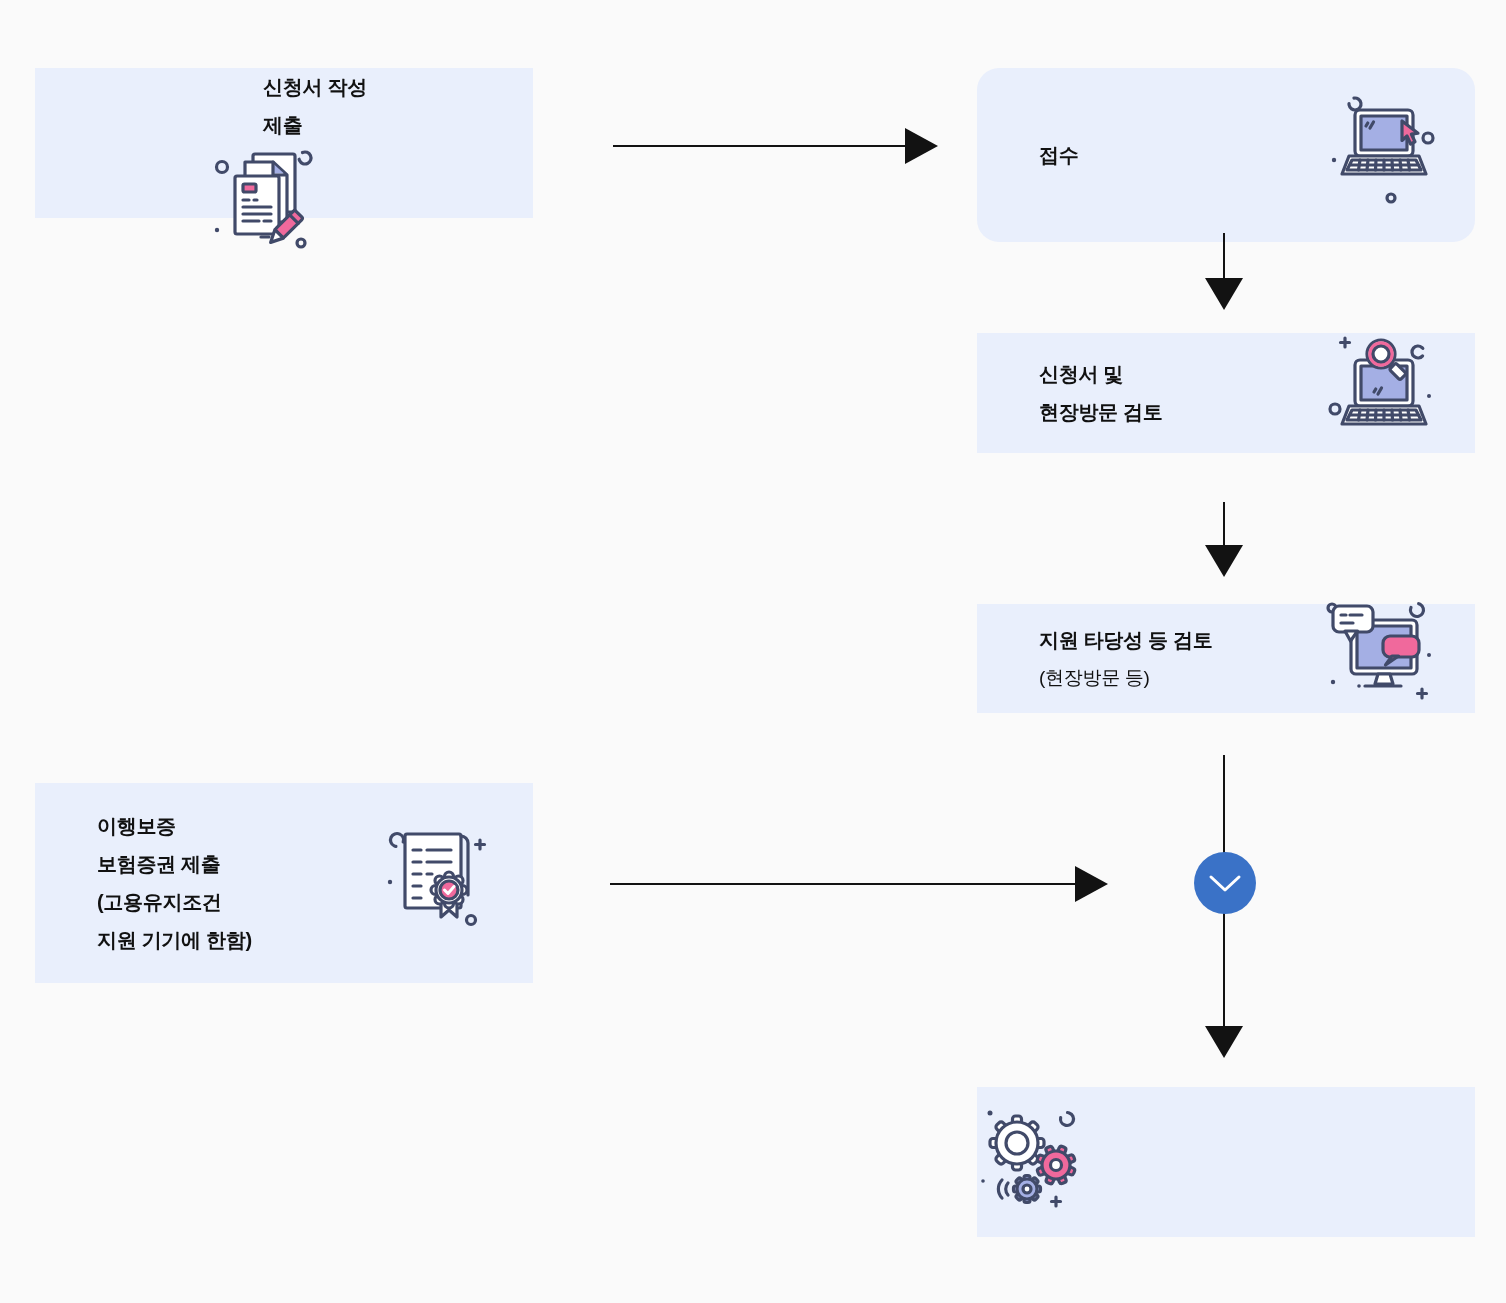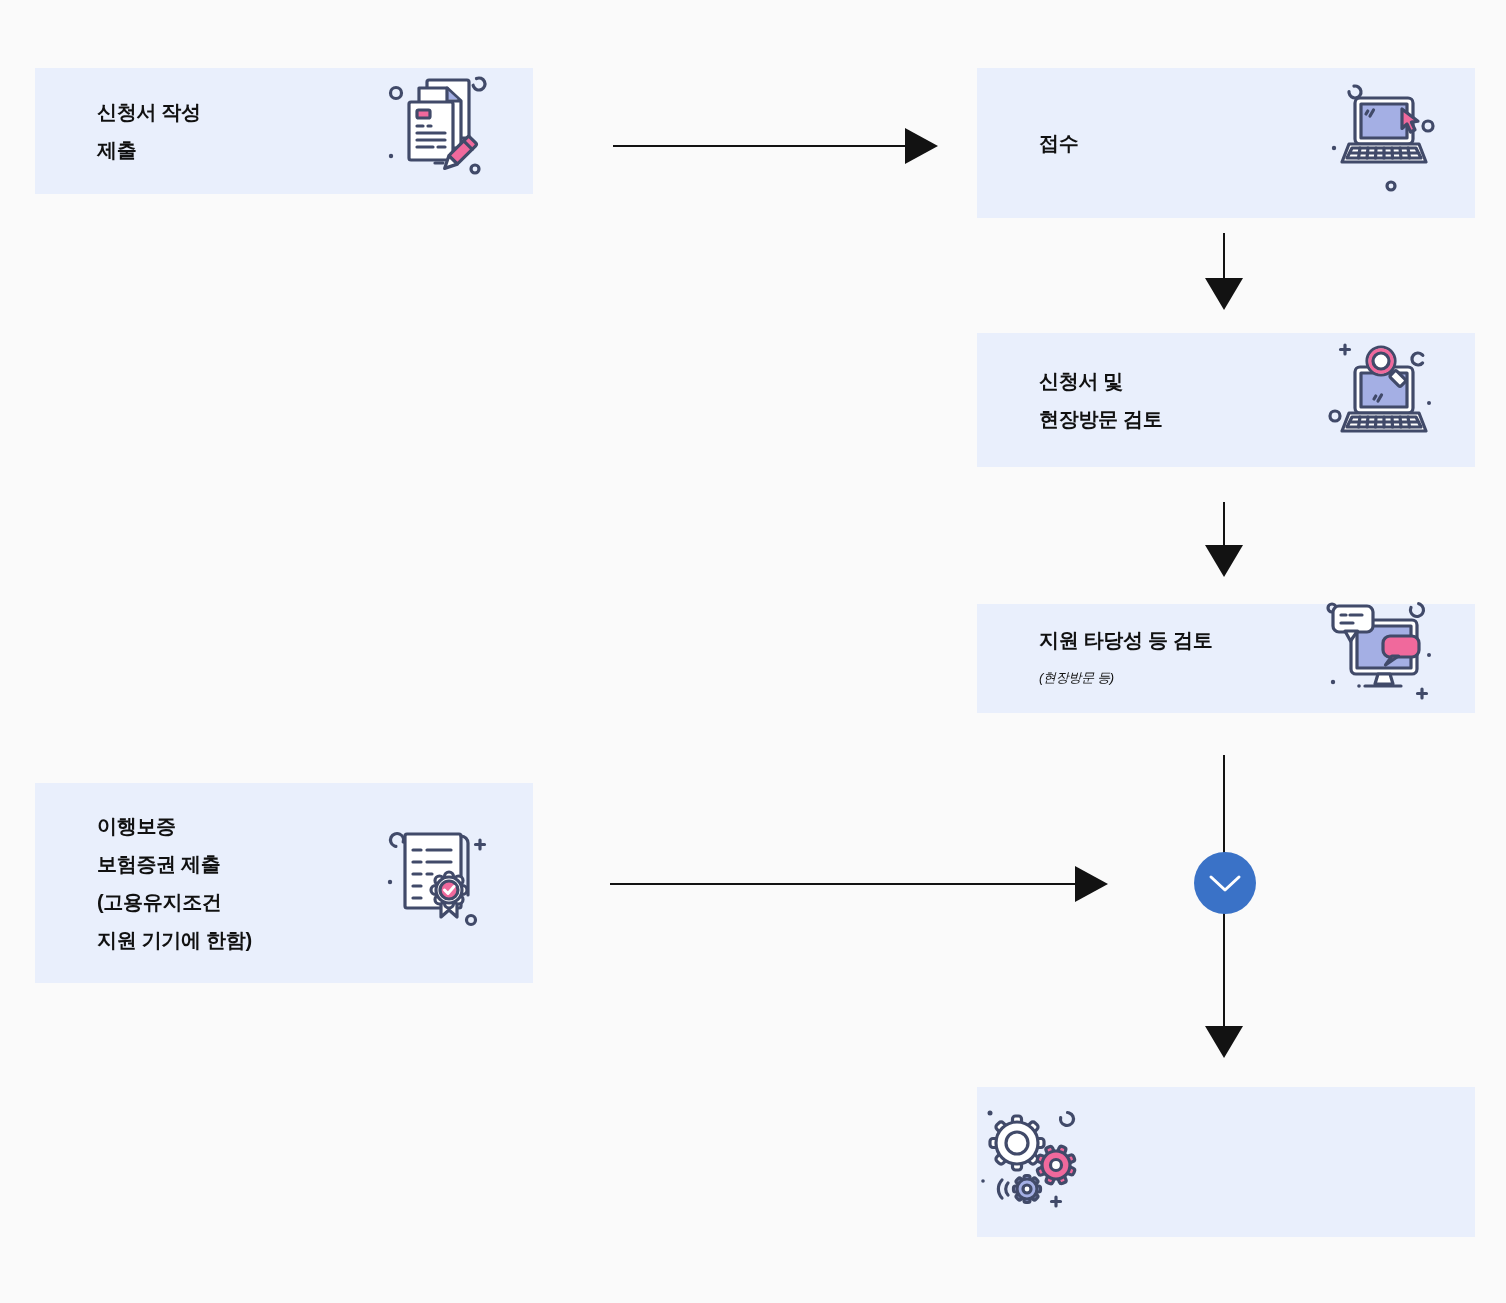--- a/index.html
+++ b/index.html
@@ -5,21 +5,21 @@
   :root{
     --page-bg:#fafafa; --box-bg:#e9effc; --text:#111111; --navy:#414a69;
     --pink:#f0699c; --periwinkle:#a4afe4; --arrow:#121212; --merge-circle:#3a72c7;
   }
   html,body{margin:0;padding:0;background:var(--page-bg);}
   .canvas{position:relative;width:1506px;height:1303px;background:var(--page-bg);
           font-family:"Liberation Sans","DejaVu Sans",sans-serif;overflow:hidden;}
   .box{position:absolute;width:498px;background:var(--box-bg);display:flex;align-items:center;}
   .txt{flex:1;padding-left:62px;font-size:20px;font-weight:700;line-height:38px;
        color:var(--text);letter-spacing:-0.3px;}
-  .txt .sub{font-weight:500;font-size:13px;font-style:italic;}
+  .txt .sub{font-weight:500;font-size:19px;}
   .icon{width:118px;height:122px;margin-right:32px;flex-shrink:0;}
   .icon svg{display:block;width:100%;height:100%;}
 
   
   .st{fill:none;stroke:var(--navy);stroke-width:3.2;stroke-linecap:round;stroke-linejoin:round;}
   .wf{fill:#ffffff;stroke:var(--navy);stroke-width:3.2;stroke-linecap:round;stroke-linejoin:round;}
   .pf{fill:var(--pink);stroke:var(--navy);stroke-width:3.2;stroke-linecap:round;stroke-linejoin:round;}
   .vf{fill:var(--periwinkle);stroke:var(--navy);stroke-width:3.2;stroke-linecap:round;stroke-linejoin:round;}
   .pv{fill:var(--periwinkle);stroke:none;}
   .dot{fill:var(--navy);stroke:none;}
@@ -34,21 +34,21 @@
   .head-down{position:absolute;width:0;height:0;border-left:19px solid transparent;
              border-right:19px solid transparent;border-top:32px solid var(--arrow);}
   .merge{position:absolute;left:1194px;top:852px;width:62px;height:62px;border-radius:50%;
          background:var(--merge-circle);}
 </style>
 </head>
 <body>
 
 <div class="canvas">
 
-  <div class="box" style="left:35px;top:68px;height:126px;">
+  <div class="box" style="left:35px;top:68px;height:150px;flex-direction:column;">
     <div class="txt">
       <div>신청서 작성</div>
       <div>제출</div>
     </div>
     <div class="icon">
       <svg viewBox="0 0 118 122">
         <circle class="st" cx="13" cy="23" r="5.5"></circle>
         <circle class="st brk" cx="96" cy="14" r="6" transform="rotate(-115 96 14)"></circle>
         <circle class="dot" cx="8" cy="86" r="2.2"></circle>
         <circle class="st" cx="92" cy="99" r="4"></circle>
@@ -64,42 +64,42 @@
         <g transform="rotate(-45 80 80)">
           <rect class="pf" x="66" y="74" width="28" height="12" rx="2" stroke-width="2.8"></rect>
           <path class="wf" d="M66,74 l-12,6 l12,6 z" stroke-width="2.8"></path>
           <path class="dot" d="M57.5,77.2 L54,80 l3.5,2.8 z"></path>
           <line class="st" x1="87" y1="74" x2="87" y2="86" stroke-width="2.8"></line>
         </g>
       </svg>
     </div>
   </div>
 
-  <div class="box" style="left:977px;top:68px;height:150px;">
+  <div class="box" style="left:977px;top:68px;height:174px;border-radius:22px;">
     <div class="txt">
       <div>접수</div>
     </div>
     <div class="icon">
       <svg viewBox="0 0 118 122">
         <circle class="st brk" cx="30" cy="10" r="6" transform="rotate(-100 30 10)"></circle>
         <circle class="st" cx="103" cy="44" r="5"></circle>
         <circle class="dot" cx="9" cy="66" r="2.2"></circle>
         <circle class="st" cx="66" cy="104" r="4" stroke-width="2.8"></circle>
         <rect class="wf" x="30" y="16" width="58" height="46" rx="5"></rect>
         <rect class="vf" x="36" y="22" width="46" height="34" stroke-width="2.8"></rect>
         <path class="st" d="M45,34 l3.5,-6 M41,32 l1.8,-3" stroke-width="2.6"></path>
         <path class="wf" d="M24,62 H94 L101,80 H17 Z"></path>
         <path class="st" d="M27,66 H91 L96,76 H22 Z M25,71 H94" stroke-width="2.4"></path>
         <path class="st" d="M35,66 l-1.5,10 M43,66 l-1,10 M51,66 l-0.5,10 M59,66 v10 M67,66 l0.5,10 M75,66 l1,10 M83,66 l1.5,10" stroke-width="2.4"></path>
         <path class="pf" d="M77,27 V46.5 L82,42 L85.6,50 L90,47.8 L86.4,40.2 L93,39.2 Z" stroke-width="2.8"></path>
       </svg>
     </div>
   </div>
 
-  <div class="box" style="left:977px;top:333px;height:134px;">
+  <div class="box" style="left:977px;top:333px;height:120px;">
     <div class="txt">
       <div>신청서 및</div>
       <div>현장방문 검토</div>
     </div>
     <div class="icon">
       <svg viewBox="0 0 118 122">
         <path class="st" d="M20,6 v9 M15.5,10.5 h9" stroke-width="2.8"></path>
         <circle class="st brk" cx="93" cy="20" r="6" transform="rotate(40 93 20)"></circle>
         <circle class="st" cx="10" cy="77" r="5"></circle>
         <circle class="dot" cx="104" cy="64" r="2"></circle>

